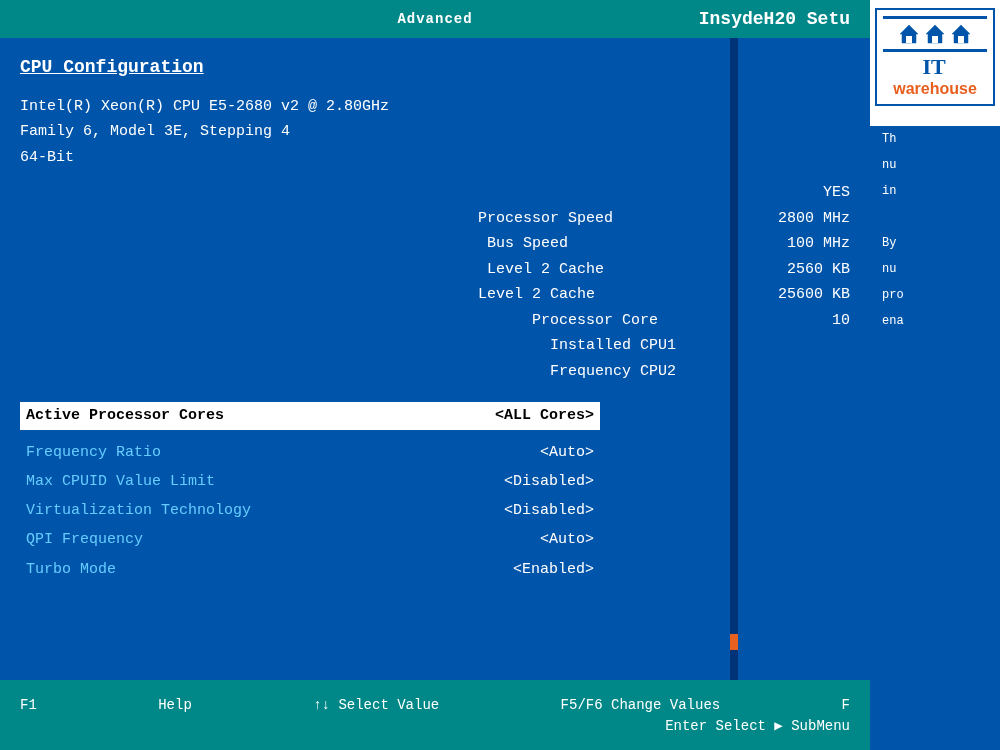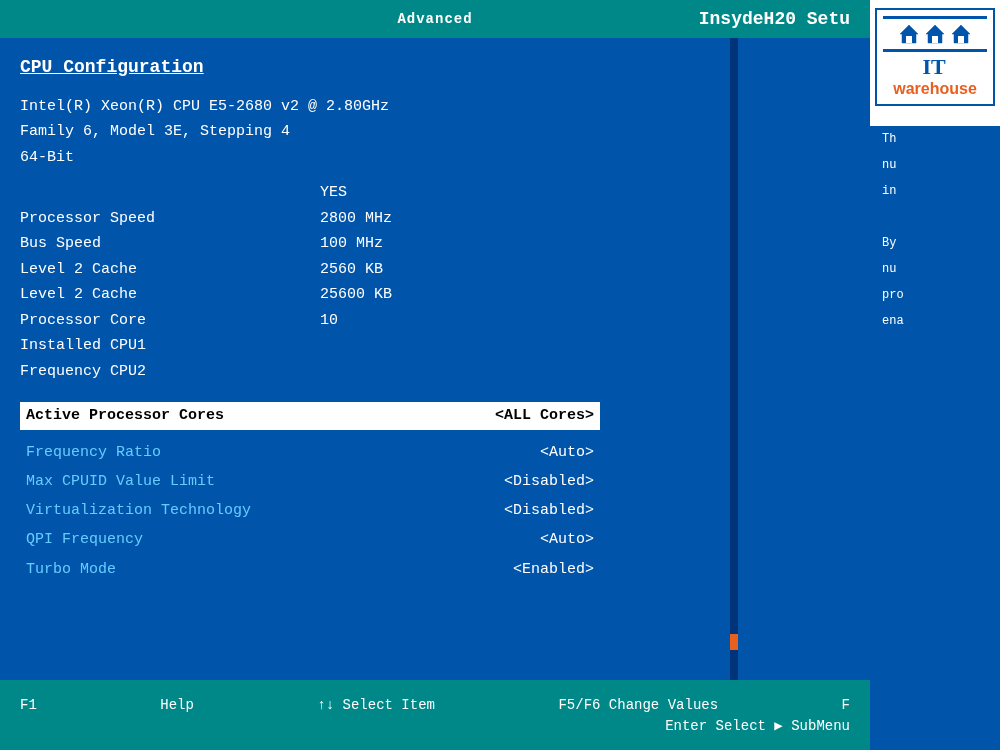--- a/index.html
+++ b/index.html
@@ -77,20 +77,21 @@
     
     .spec-table {
       width: 100%;
       margin-bottom: 8px;
     }
 
     .spec-row {
       display: flex;
       width: 100%;
       line-height: 1.7;
+      justify-content: flex-end;
     }
 
     .spec-label {
       width: 300px;
       color: #fff;
       font-size: 15px;
     }
 
     .spec-value {
       color: #fff;
@@ -362,21 +363,21 @@
   </div>
 
   <div class="scrollbar">
     <div class="scrollbar-thumb"></div>
   </div>
 
   <div class="footer-bar">
     <div class="footer-row">
       <span class="footer-key">F1</span>
       <span class="footer-desc">Help</span>
-      <span class="footer-key">↑↓ Select Item</span>
+      <span class="footer-key">↑↓ Select Value</span>
       <span class="footer-key">F5/F6 Change Values</span>
       <span class="footer-key">F</span>
     </div>
     <div class="footer-row">
       <span class="footer-key"></span>
       <span class="footer-desc"></span>
       <span class="footer-key">Enter  Select  ▶  SubMenu</span>
     </div>
   </div>
 

